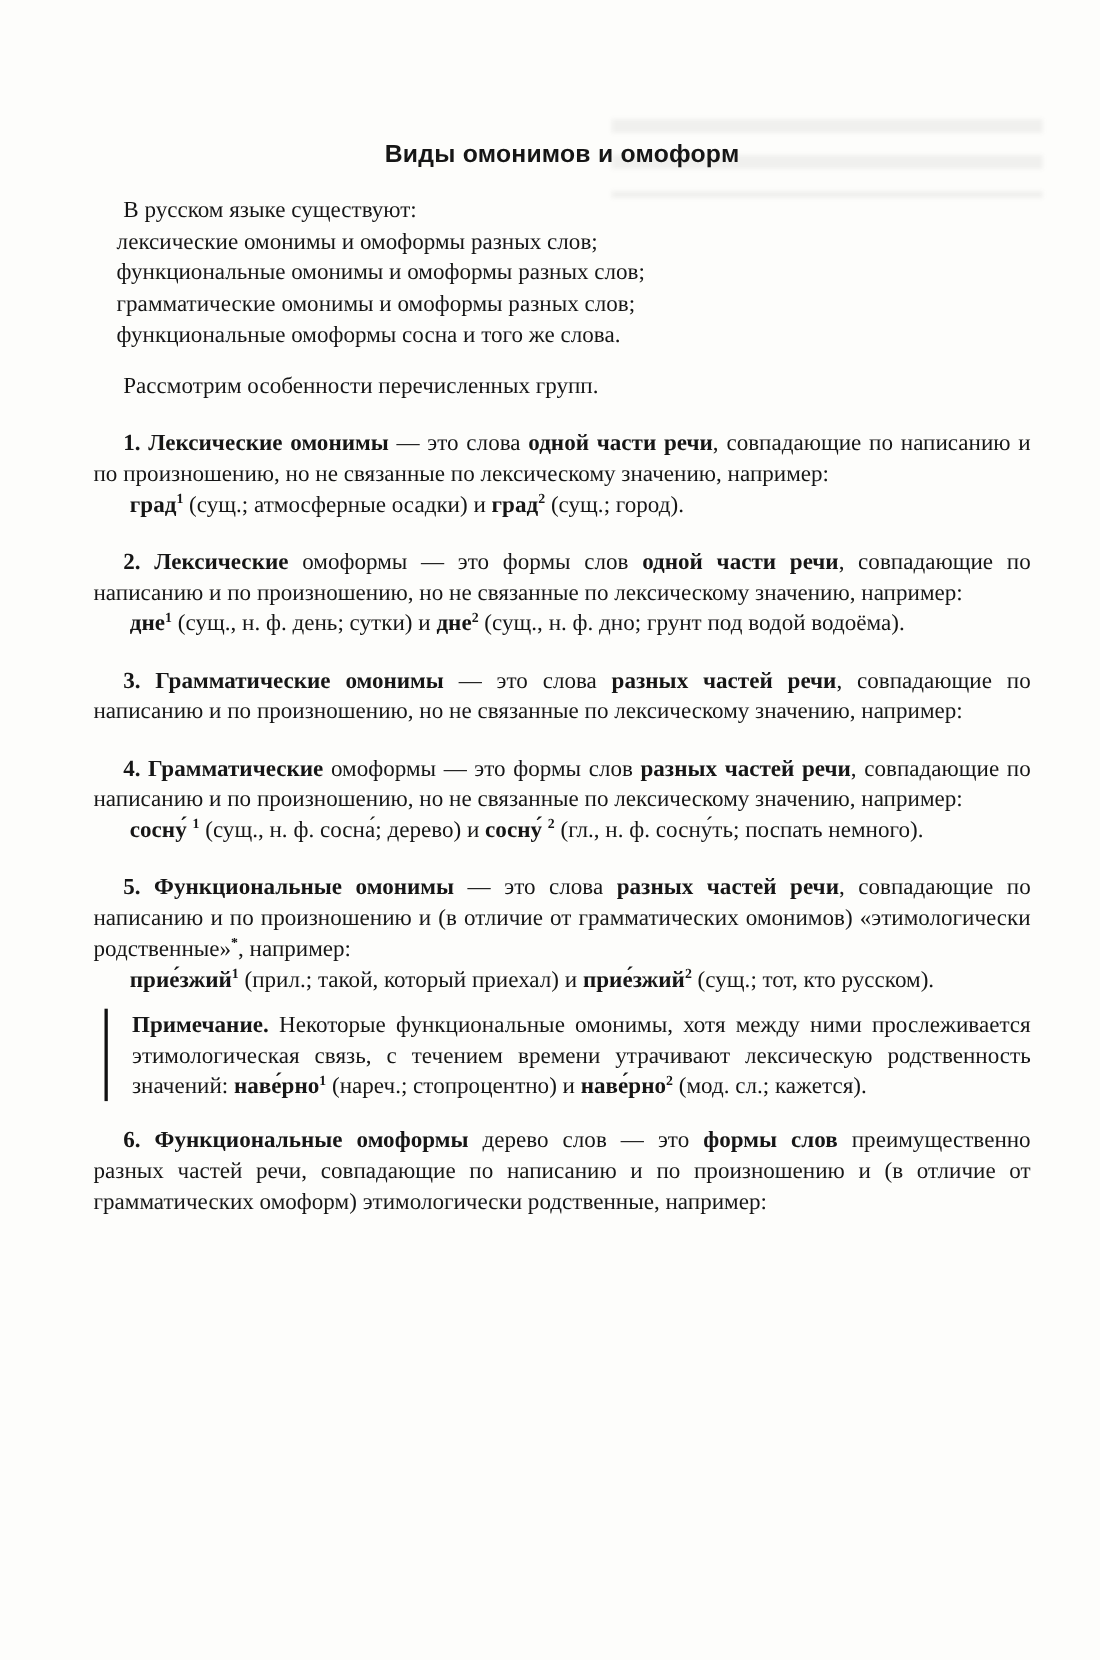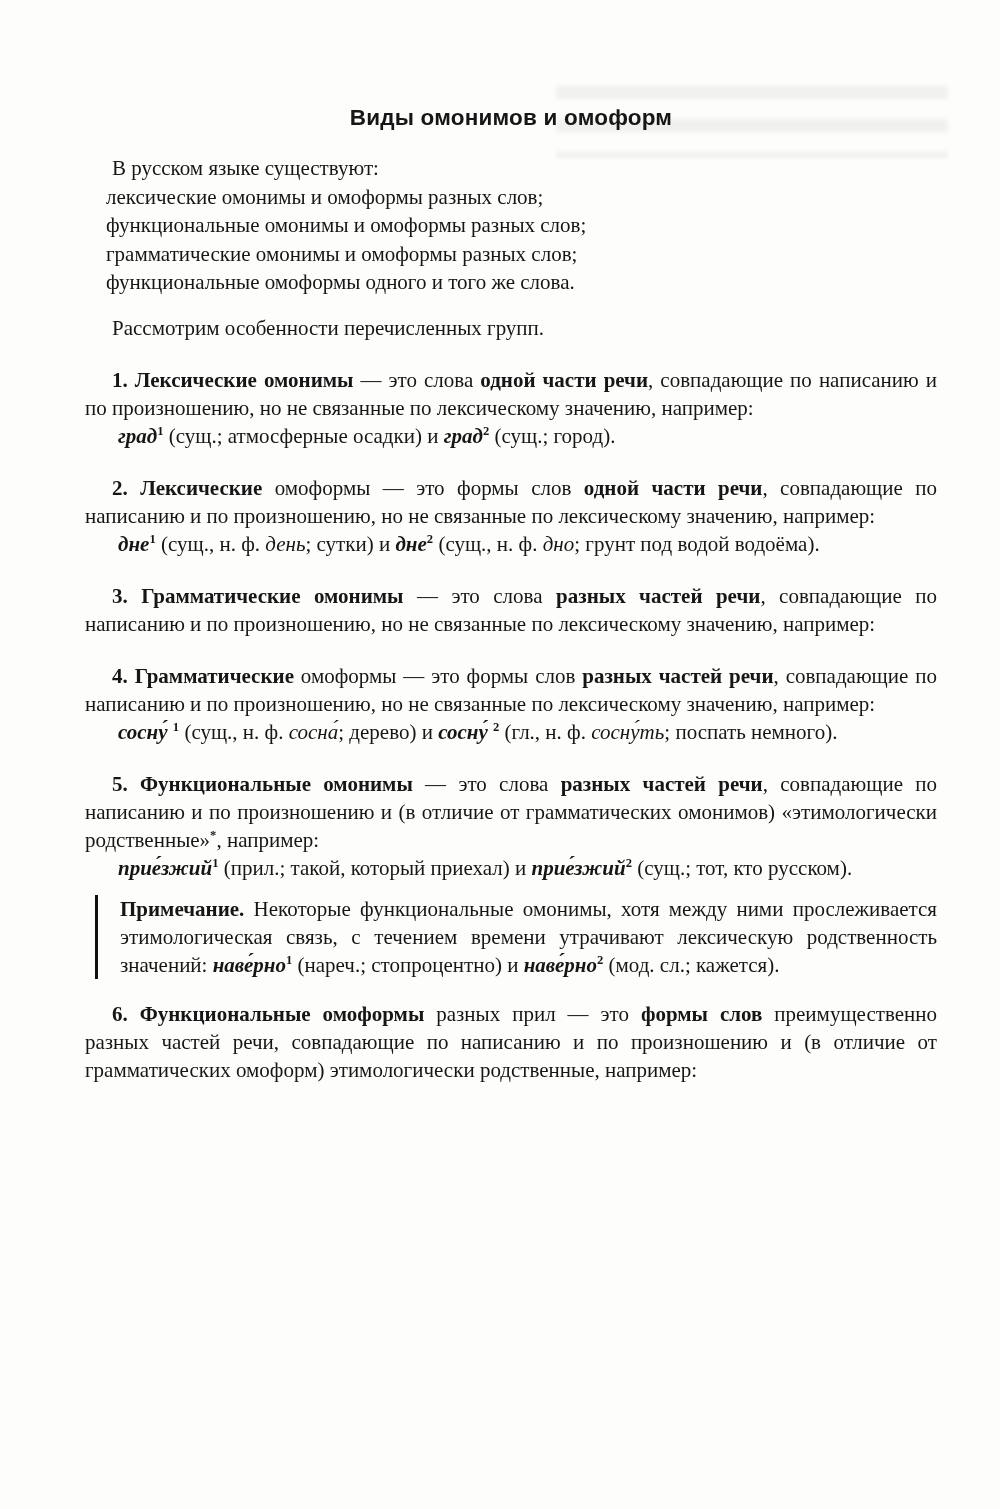--- a/index.html
+++ b/index.html
@@ -4,21 +4,21 @@
 <style>
   html,body{margin:0;padding:0;}
   body{
     width:1000px;height:1509px;
     background:#fdfdfb;
     font-family:"Liberation Serif","DejaVu Serif",serif;
     color:#161616;
   }
   .canvas{
     position:relative;width:1000px;height:1216px;
-    background:#fdfdfb;overflow:hidden;
+    background:#fdfdfb;overflow:hidden;margin-top:22px;
   }
   
   .bleed-top{
     position:absolute;left:556px;top:86px;width:392px;height:72px;
     background:repeating-linear-gradient(180deg,
       rgba(70,70,70,0.07) 0px, rgba(70,70,70,0.07) 13px,
       rgba(0,0,0,0) 13px, rgba(0,0,0,0) 33px);
     filter:blur(2px);
   }
   .bleed-bottom{
@@ -49,41 +49,41 @@
   }
   .sec-last{margin-top:21px;}
   .footnote{margin-top:14px;margin-left:-22px;width:872px;}
   .fn-rule{width:167px;height:2.5px;background:#141414;margin:0 0 5px 7px;}
   .fn-text{font-size:19.5px;line-height:27px;text-indent:40px;}
   .pagenum{
     position:absolute;left:88px;top:1414px;
     font-weight:bold;font-size:23px;
   }
   .b{font-weight:bold;}
-  .i{font-style:italic;}
+  .i{}
   sup{font-size:.6em;line-height:0;vertical-align:super;}
 </style>
 </head>
 <body>
 
 <div class="canvas">
 
   <div class="bleed-top"></div>
   <div class="bleed-bottom"></div>
 
   <div class="content">
 
     <h1 class="title">Виды омонимов и омоформ</h1>
 
     <div class="intro">
       <p class="para first">В русском языке существуют:</p>
       <p class="para">лексические омонимы и омоформы разных слов;</p>
       <p class="para">функциональные омонимы и омоформы разных слов;</p>
       <p class="para">грамматические омонимы и омоформы разных слов;</p>
-      <p class="para">функциональные омоформы одного и того же слова.</p>
+      <p class="para">функциональные омоформы сосна и того же слова.</p>
     </div>
 
     <p class="para consider">Рассмотрим особенности перечисленных групп.</p>
 
     <div class="section">
       <p class="para sec-def"><span class="b">1. Лексические омонимы</span><span> — это слова </span><span class="b">одной части речи</span><span>, совпадающие по написанию и по произношению, но не связанные по лексическому значению, например:</span></p>
       <p class="para sec-ex"><span class="b i">град</span><sup class="b">1</sup><span> (сущ.; атмосферные осадки) и </span><span class="b i">град</span><sup class="b">2</sup><span> (сущ.; город).</span></p>
     </div>
 
     <div class="section">
@@ -103,21 +103,21 @@
     <div class="section">
       <p class="para sec-def"><span class="b">5. Функциональные омонимы</span><span> — это слова </span><span class="b">разных частей речи</span><span>, совпадающие по написанию и по произношению и (в отличие от грамматических омонимов) «этимологически родственные»</span><sup class="b">*</sup><span>, например:</span></p>
       <p class="para sec-ex"><span class="b i">прие́зжий</span><sup class="b">1</sup><span> (прил.; такой, который приехал) и </span><span class="b i">прие́зжий</span><sup class="b">2</sup><span> (сущ.; тот, кто русском).</span></p>
     </div>
 
     <div class="note">
       <p class="para"><span class="b">Примечание.</span><span> Некоторые функциональные омонимы, хотя между ними прослеживается этимологическая связь, с течением времени утрачивают лексическую родственность значений: </span><span class="b i">наве́рно</span><sup class="b">1</sup><span> (нареч.; стопроцентно) и </span><span class="b i">наве́рно</span><sup class="b">2</sup><span> (мод. сл.; кажется).</span></p>
     </div>
 
     <div class="section sec-last">
-      <p class="para sec-def"><span class="b">6. Функциональные омоформы</span><span> разных прил — это </span><span class="b">формы слов</span><span> преимущественно разных частей речи, совпадающие по написанию и по произношению и (в отличие от грамматических омоформ) этимологически родственные, например:</span></p>
+      <p class="para sec-def"><span class="b">6. Функциональные омоформы</span><span> дерево слов — это </span><span class="b">формы слов</span><span> преимущественно разных частей речи, совпадающие по написанию и по произношению и (в отличие от грамматических омоформ) этимологически родственные, например:</span></p>
     </div>
 
 
   </div>
 
   <div class="pagenum">6</div>
 
 </div>
 
 </body></html>

